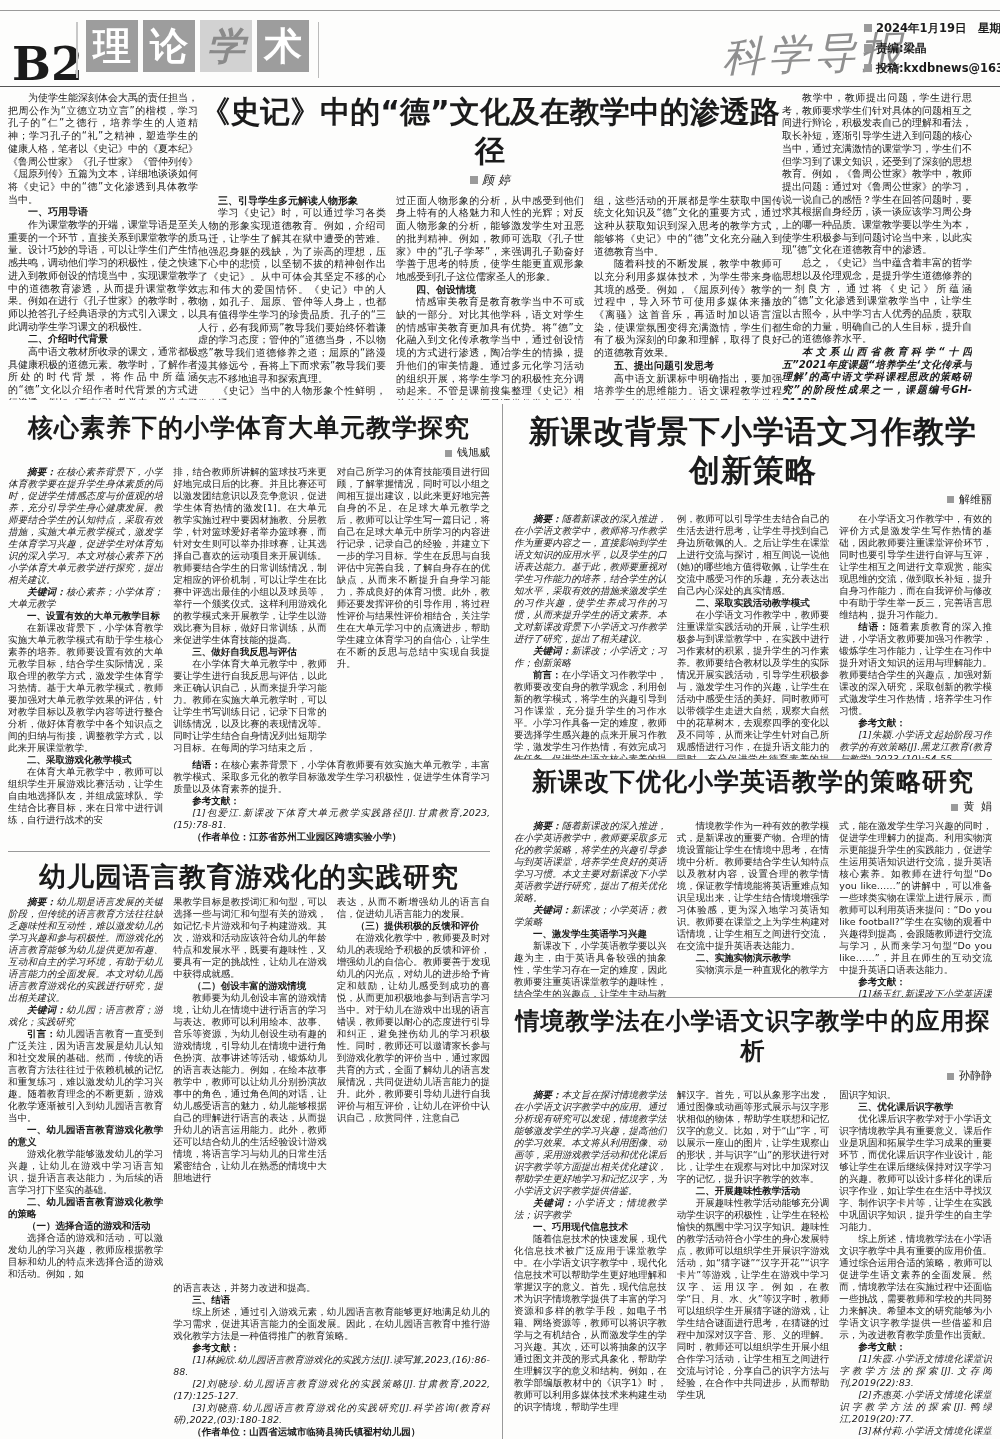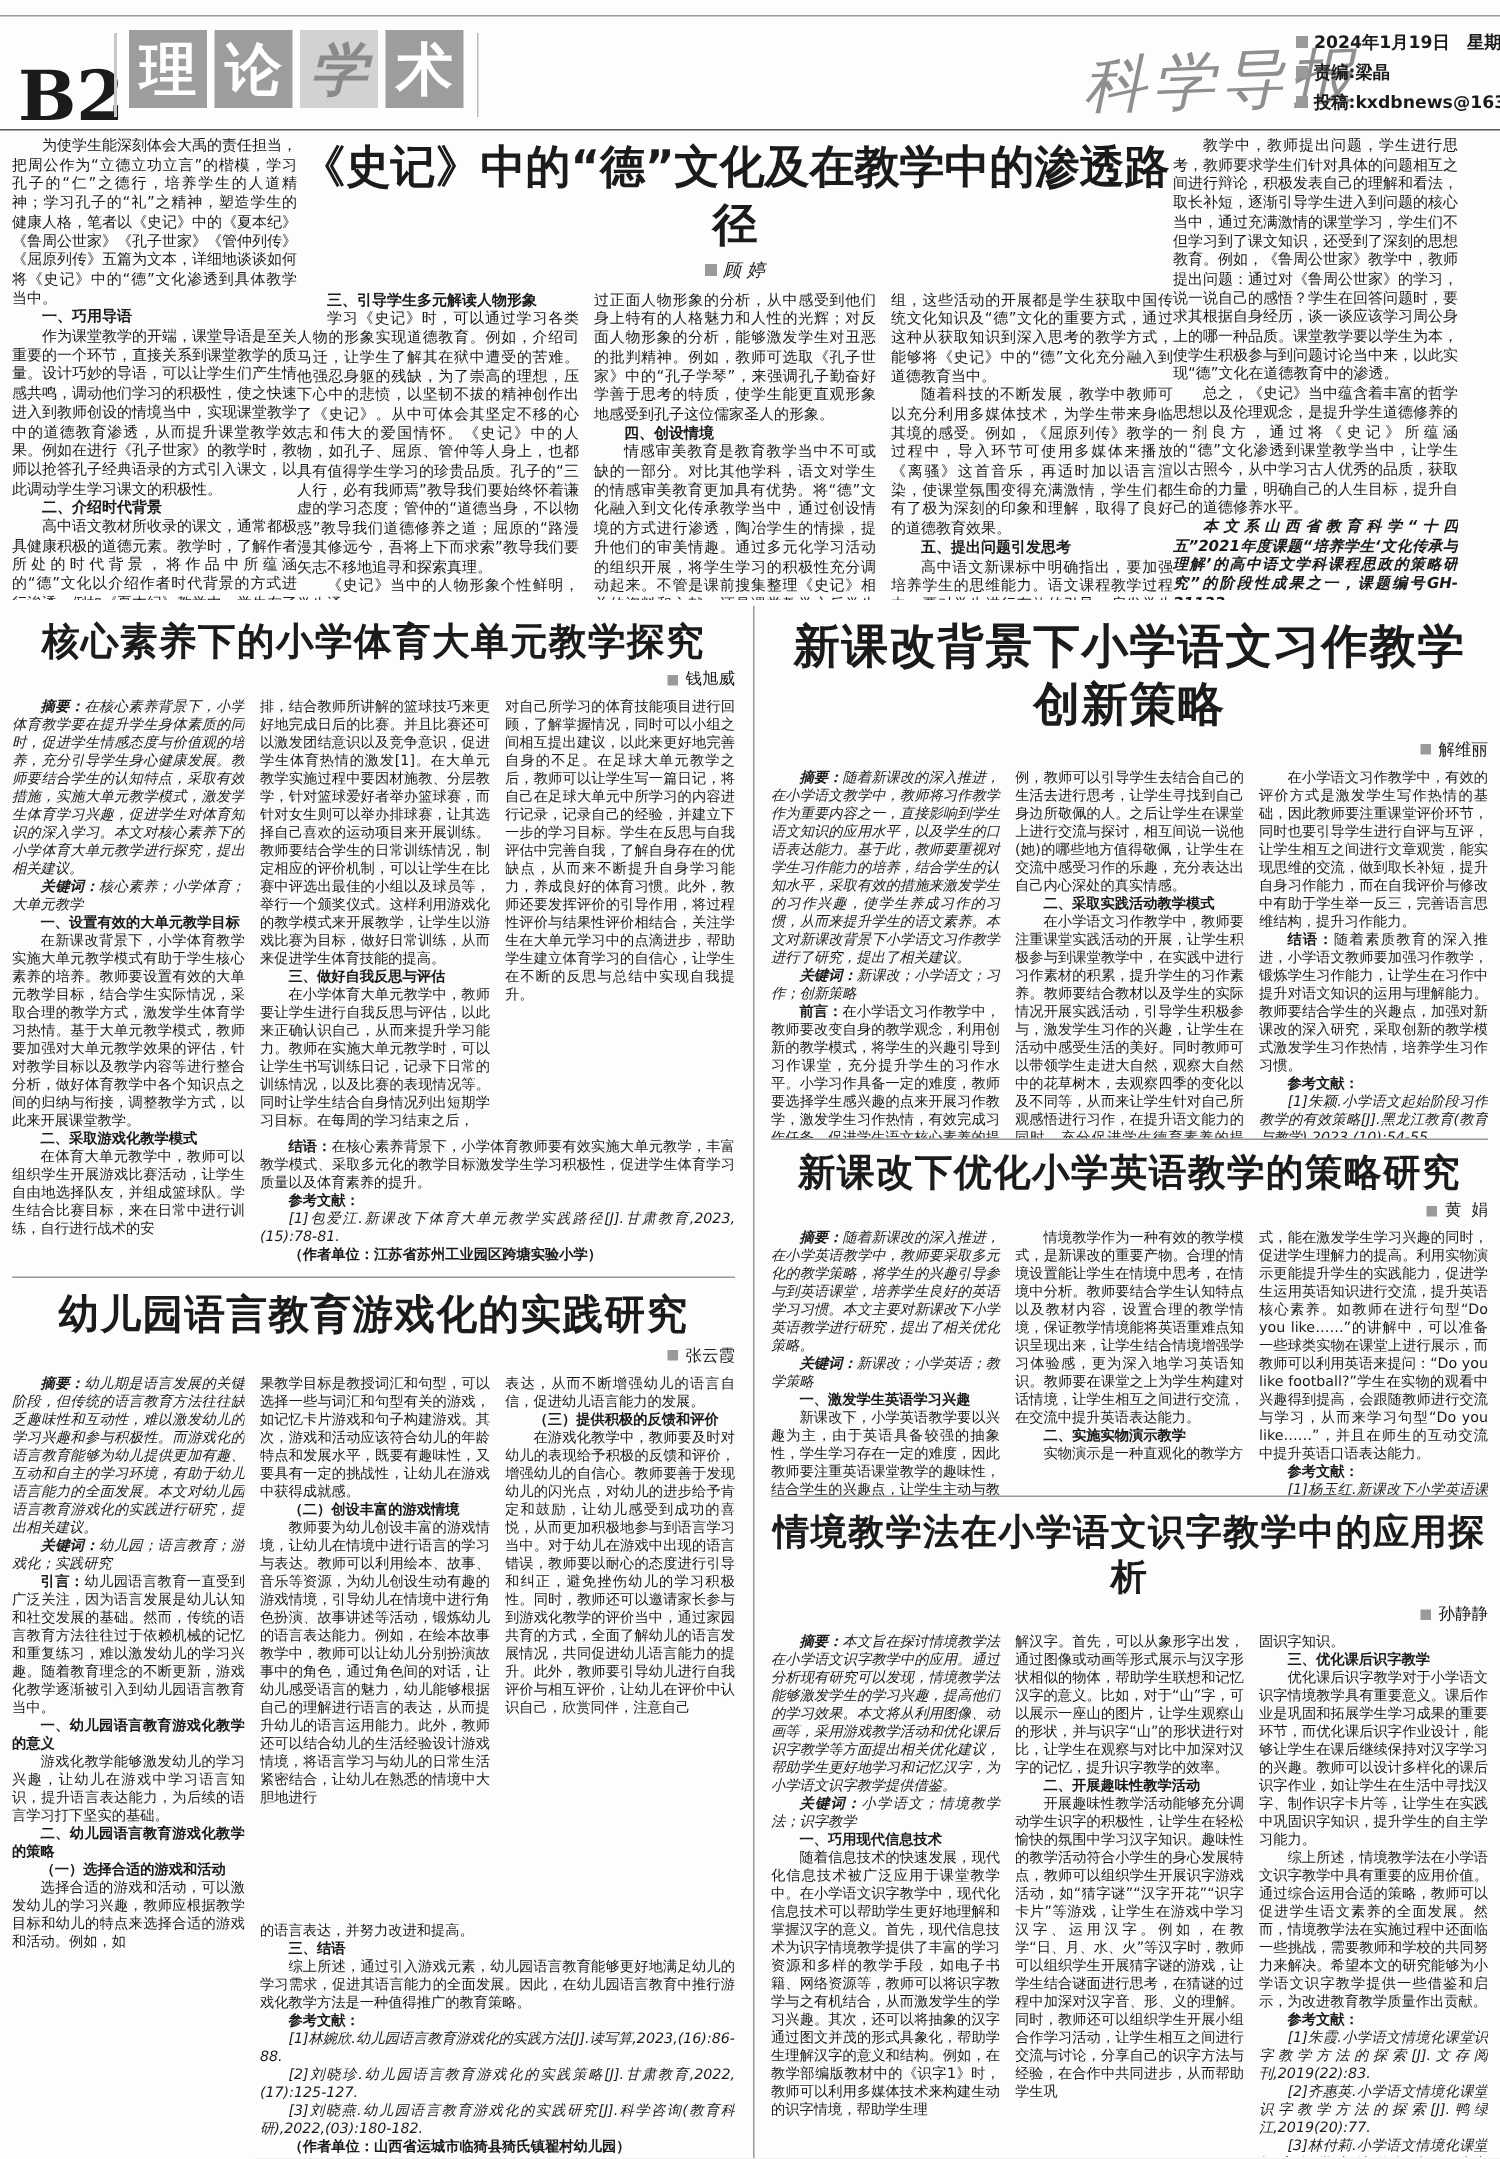--- a/index.html
+++ b/index.html
@@ -168,21 +168,20 @@
                 <p class="sg sg-refh">参考文献：</p>
                 <p class="sg sg-ref">[1]包爱江.新课改下体育大单元教学实践路径[J].甘肃教育,2023,(15):78-81.</p>
                 <p class="sg sg-author">（作者单位：江苏省苏州工业园区跨塘实验小学）</p>
               </div>
           </div>
         </div>
       </div>
 
       <div class="art youer">
         <div class="art-head">幼儿园语言教育游戏化的实践研究</div>
-        <div class="art-by"><span class="sq"></span><span>张云霞</span></div>
         <div class="body">
           <div class="col">
               <p class="sg sg-abs"><b>摘要：</b>幼儿期是语言发展的关键阶段，但传统的语言教育方法往往缺乏趣味性和互动性，难以激发幼儿的学习兴趣和参与积极性。而游戏化的语言教育能够为幼儿提供更加有趣、互动和自主的学习环境，有助于幼儿语言能力的全面发展。本文对幼儿园语言教育游戏化的实践进行研究，提出相关建议。</p>
               <p class="sg sg-kw"><b>关键词：</b>幼儿园；语言教育；游戏化；实践研究</p>
               <p class="sg sg-p"><b>引言：</b>幼儿园语言教育一直受到广泛关注，因为语言发展是幼儿认知和社交发展的基础。然而，传统的语言教育方法往往过于依赖机械的记忆和重复练习，难以激发幼儿的学习兴趣。随着教育理念的不断更新，游戏化教学逐渐被引入到幼儿园语言教育当中。</p>
               <p class="sg sg-h">一、幼儿园语言教育游戏化教学的意义</p>
               <p class="sg sg-p">游戏化教学能够激发幼儿的学习兴趣，让幼儿在游戏中学习语言知识，提升语言表达能力，为后续的语言学习打下坚实的基础。</p>
               <p class="sg sg-h">二、幼儿园语言教育游戏化教学的策略</p>
               <p class="sg sg-h2">（一）选择合适的游戏和活动</p>
               <p class="sg sg-p">选择合适的游戏和活动，可以激发幼儿的学习兴趣，教师应根据教学目标和幼儿的特点来选择合适的游戏和活动。例如，如</p>

